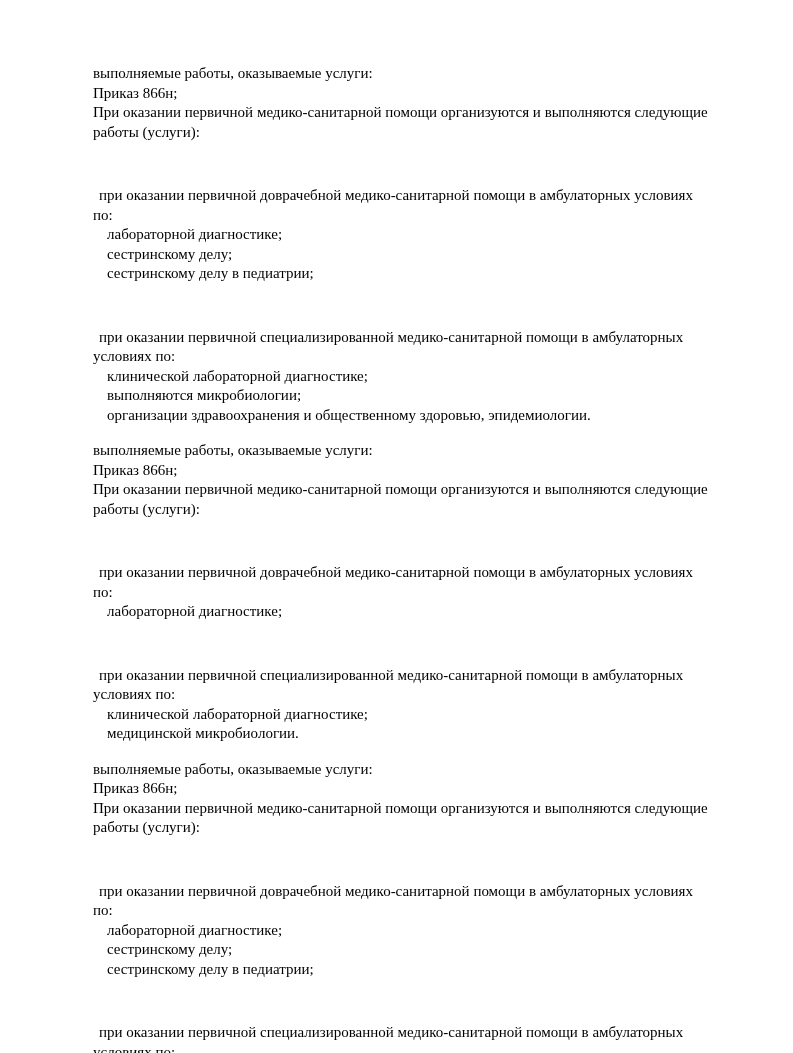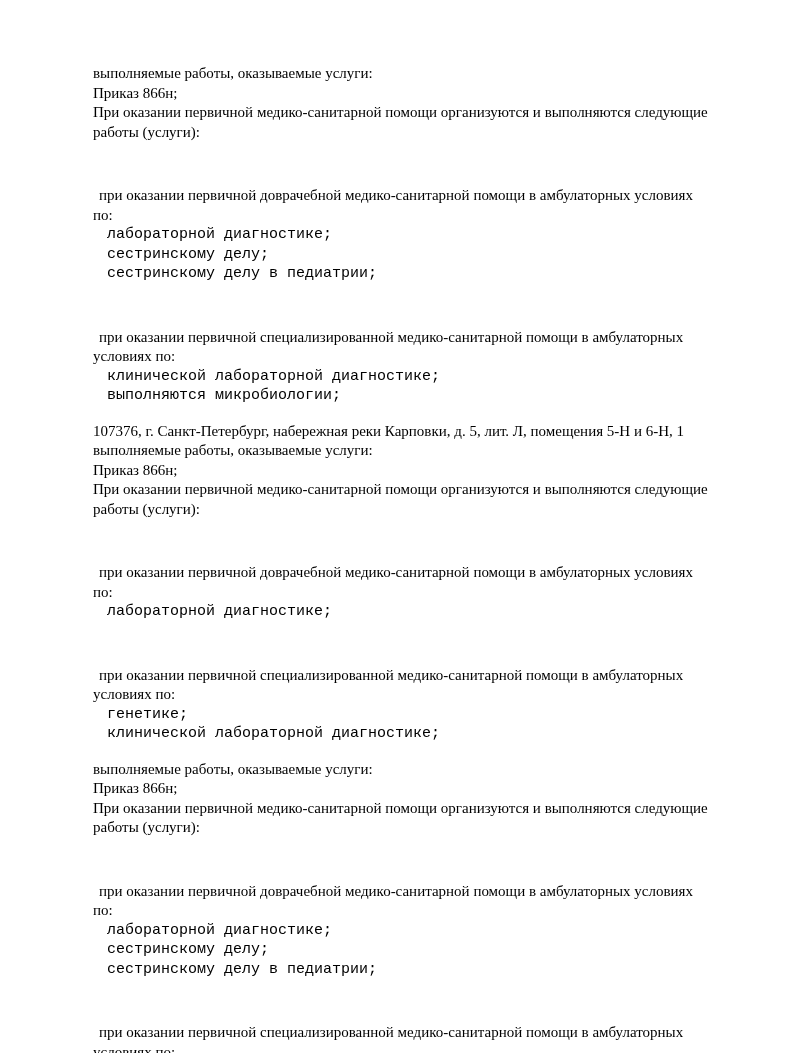--- a/index.html
+++ b/index.html
@@ -28,55 +28,55 @@
     margin: 0 0 16px 0;
   }
   .section:last-child {
     margin-bottom: 0;
   }
   .line {
     white-space: pre;
   }
   .indent-0 { padding-left: 0; }
   .indent-1 { padding-left: 6px; margin-top: 44px; }
-  .indent-2 { padding-left: 14px; font-family: Liberation Mono, monospace; }
+  .indent-2 { padding-left: 14px; }
 </style>
 </head>
 <body>
 
 <div class="page">
   <div class="doc-body">
       <div class="section">
         <div class="line indent-0">выполняемые работы, оказываемые услуги:</div>
         <div class="line indent-0">Приказ 866н;</div>
         <div class="line indent-0">При оказании первичной медико-санитарной помощи организуются и выполняются следующие</div>
         <div class="line indent-0">работы (услуги):</div>
         <div class="line indent-1">при оказании первичной доврачебной медико-санитарной помощи в амбулаторных условиях</div>
         <div class="line indent-0">по:</div>
         <div class="line indent-2">лабораторной диагностике;</div>
         <div class="line indent-2">сестринскому делу;</div>
         <div class="line indent-2">сестринскому делу в педиатрии;</div>
         <div class="line indent-1">при оказании первичной специализированной медико-санитарной помощи в амбулаторных</div>
         <div class="line indent-0">условиях по:</div>
         <div class="line indent-2">клинической лабораторной диагностике;</div>
         <div class="line indent-2">выполняются микробиологии;</div>
+        <div class="line indent-2">организации здравоохранения и общественному здоровью, эпидемиологии.</div>
       </div>
       <div class="section">
-        <div class="line indent-0">107376, г. Санкт-Петербург, набережная реки Карповки, д. 5, лит. Л, помещения 5-Н и 6-Н, 1</div>
         <div class="line indent-0">выполняемые работы, оказываемые услуги:</div>
         <div class="line indent-0">Приказ 866н;</div>
         <div class="line indent-0">При оказании первичной медико-санитарной помощи организуются и выполняются следующие</div>
         <div class="line indent-0">работы (услуги):</div>
         <div class="line indent-1">при оказании первичной доврачебной медико-санитарной помощи в амбулаторных условиях</div>
         <div class="line indent-0">по:</div>
         <div class="line indent-2">лабораторной диагностике;</div>
         <div class="line indent-1">при оказании первичной специализированной медико-санитарной помощи в амбулаторных</div>
         <div class="line indent-0">условиях по:</div>
-        <div class="line indent-2">генетике;</div>
         <div class="line indent-2">клинической лабораторной диагностике;</div>
+        <div class="line indent-2">медицинской микробиологии.</div>
       </div>
       <div class="section">
         <div class="line indent-0">выполняемые работы, оказываемые услуги:</div>
         <div class="line indent-0">Приказ 866н;</div>
         <div class="line indent-0">При оказании первичной медико-санитарной помощи организуются и выполняются следующие</div>
         <div class="line indent-0">работы (услуги):</div>
         <div class="line indent-1">при оказании первичной доврачебной медико-санитарной помощи в амбулаторных условиях</div>
         <div class="line indent-0">по:</div>
         <div class="line indent-2">лабораторной диагностике;</div>
         <div class="line indent-2">сестринскому делу;</div>

